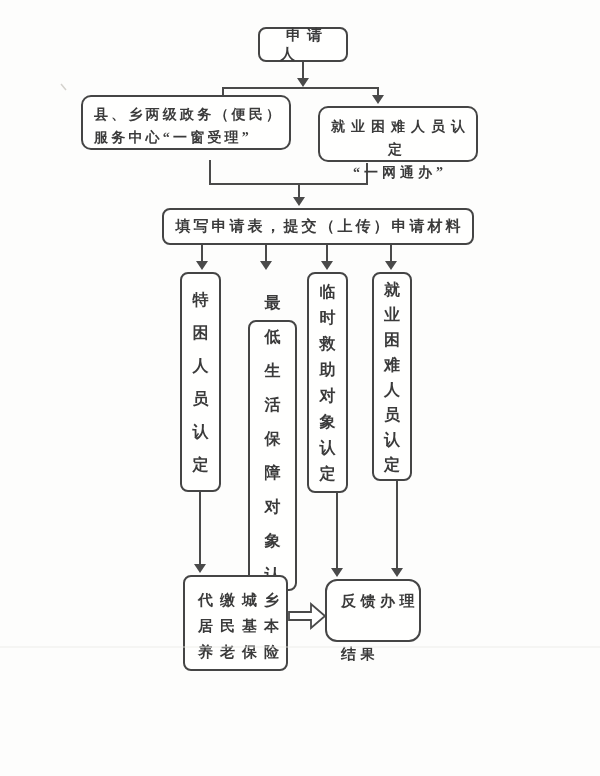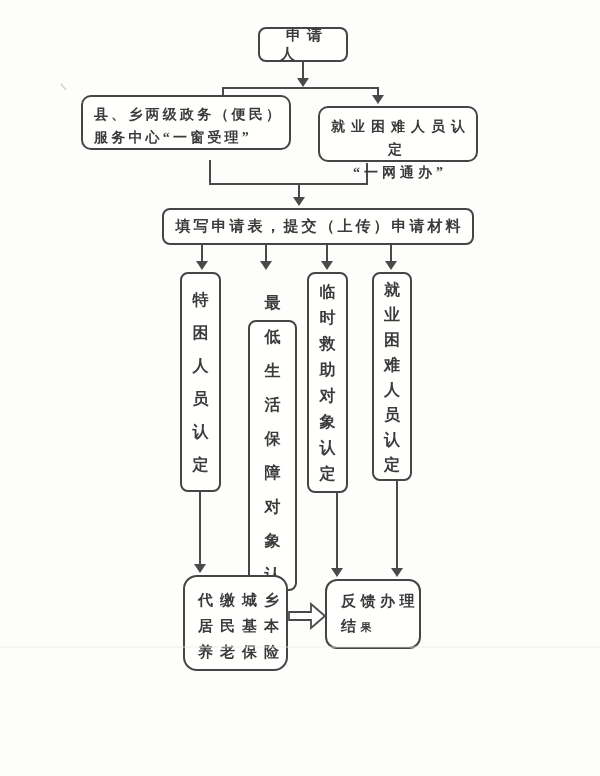--- a/index.html
+++ b/index.html
@@ -31,25 +31,25 @@
     display:flex;align-items:center;justify-content:center;
     font-size:15px;letter-spacing:3px;text-indent:3px;}
   
   .vbox{border-radius:8px;padding:0 8px;display:flex;align-items:center;justify-content:center;
     font-size:16px;text-align:center;word-break:break-all;}
   .v1{left:180px;top:272px;width:41px;height:220px;line-height:33px;}
   .v2{left:248px;top:272px;width:49px;height:271px;line-height:34px;margin-top:48px;}
   .v3{left:307px;top:272px;width:41px;height:221px;line-height:26px;}
   .v4{left:372px;top:272px;width:40px;height:209px;line-height:25px;}
   
-  .n-pension{left:183px;top:575px;width:105px;height:96px;border-radius:14px;
+  .n-pension{left:183px;top:575px;width:105px;height:96px;border-radius:8px;
     padding:10px 0 0 13px;font-size:15px;letter-spacing:7px;line-height:26px;}
-  .n-feedback{left:325px;top:579px;width:96px;height:70px;border-radius:12px;
+  .n-feedback{left:325px;top:579px;width:96px;height:63px;border-radius:12px;
     padding:8px 0 4px 14px;font-size:15px;letter-spacing:4.5px;line-height:25px;}
-  .nf-line2{font-size:11px;letter-spacing:3px;}
+  .nf-line2{font-size:14px;letter-spacing:3px;margin-top:28px;}
   .nf-line2::first-letter{font-size:15px;letter-spacing:4.5px;}
 </style>
 </head>
 <body>
 
 <div class="page">
 
   <svg class="layer" width="600" height="776">
 
     <line x1="61" y1="84" x2="66" y2="90" stroke="#b9b5ae" stroke-width="1.5" opacity="0.6"></line>

